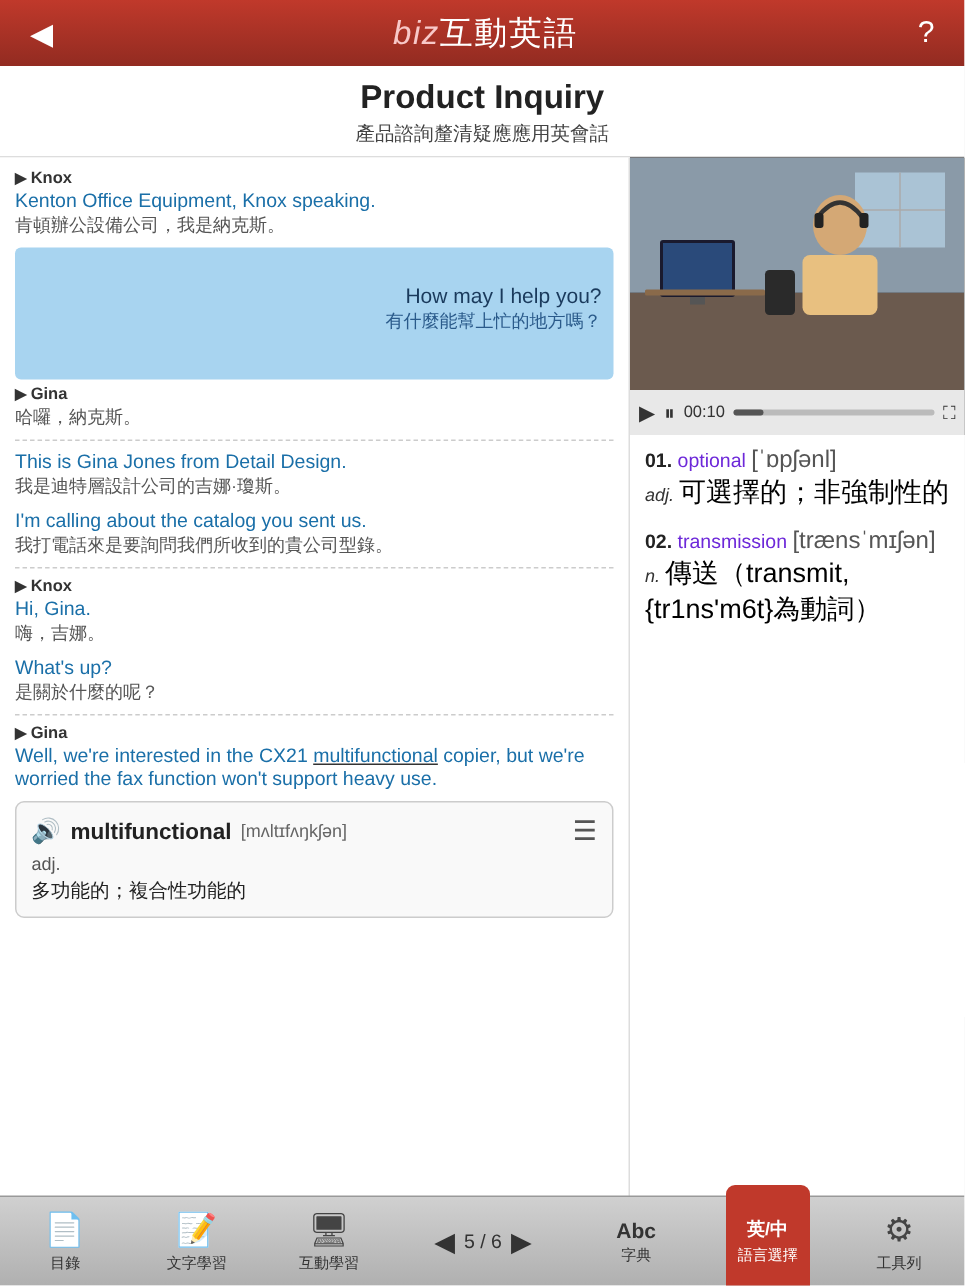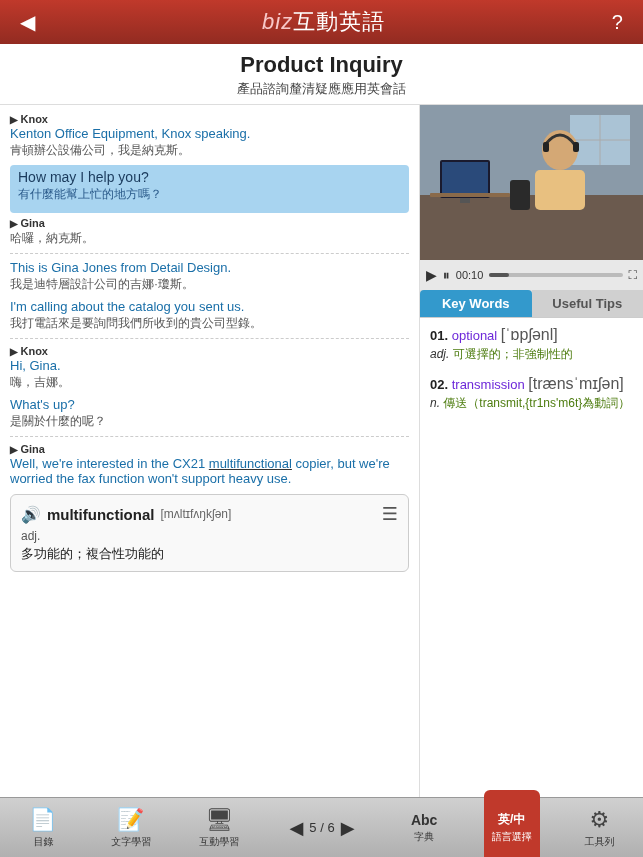--- a/index.html
+++ b/index.html
@@ -88,22 +88,23 @@
     }
     .dialogue-zh {
       font-size: 12px;
       color: #555;
       margin-bottom: 6px;
     }
 
     .highlight-block {
       background: #a8d4f0;
       border-radius: 4px;
-      padding: 4px 8px;
+      padding: 24px 8px;
       margin-bottom: 4px;
+      text-align: right;
     }
     .highlight-block .dialogue-en {
       color: #1a3a5c;
       font-size: 14px;
     }
     .highlight-block .dialogue-zh {
       color: #2a5a8a;
       font-size: 12px;
     }
 
@@ -277,22 +278,22 @@
     .kw-phonetic {
       font-size: 16px;
       color: #555;
     }
     .kw-pos {
       font-size: 12px;
       font-style: italic;
       color: #333;
     }
     .kw-def {
-      font-size: 12px;
-      color: #4d7c0f;
+      font-size: 18px;
+      color: #000000;
     }
 
     
     #bottom-bar {
       position: absolute;
       bottom: 0;
       width: 100%;
       height: 60px;
       background: linear-gradient(to bottom, #d0d0d0, #b0b0b0);
       border-top: 1px solid #999;
@@ -470,24 +471,20 @@
         <span class="ctrl-btn">▶</span>
         <span class="ctrl-btn">⏸</span>
         <span class="time">00:10</span>
         <div class="progress-bar">
           <div class="progress-fill"></div>
         </div>
         <span class="fullscreen-btn">⛶</span>
       </div>
     </div>
 
-    <div id="tabs-area">
-      <button class="tab-btn active">Key Words</button>
-      <button class="tab-btn inactive">Useful Tips</button>
-    </div>
 
     <div id="keywords-content">
       <div class="kw-item">
         <span class="kw-num">01. </span>
         <span class="kw-word">optional </span>
         <span class="kw-phonetic">[ˈɒpʃənl]</span>
         <br>
         <span class="kw-pos">adj. </span>
         <span class="kw-def">可選擇的；非強制性的</span>
       </div>

